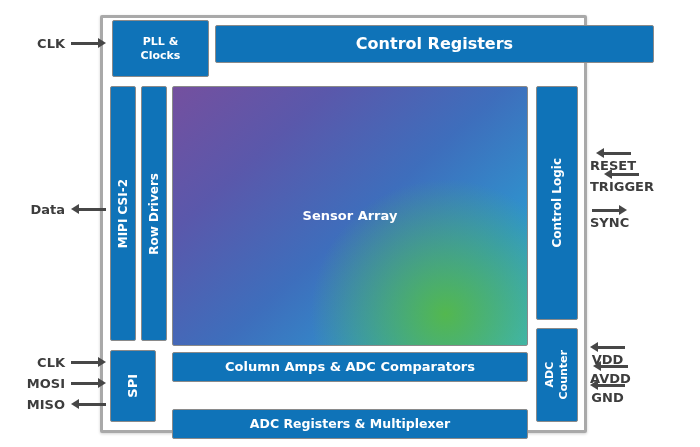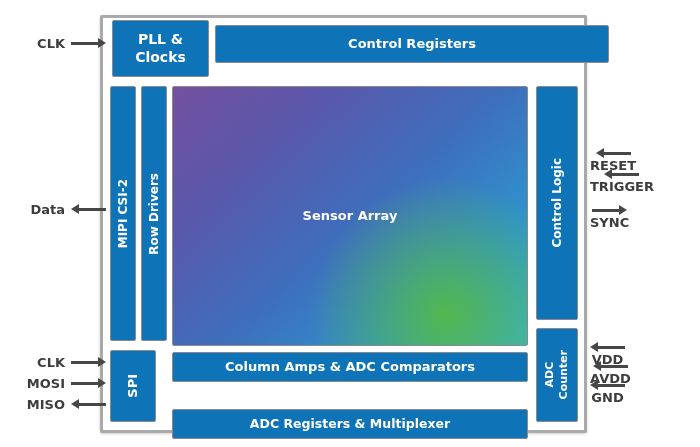--- a/index.html
+++ b/index.html
@@ -18,22 +18,22 @@
 
   
   .block {
     position:absolute; background:#0f73b8; border:1px solid #8a8a8a; border-radius:2px;
     color:#ffffff; font-weight:bold; display:flex; align-items:center; justify-content:center;
     text-align:center; line-height:1.25;
   }
   .block span { white-space:pre-line; }
   .vtext { writing-mode:vertical-rl; transform:rotate(180deg); }
 
-  .b-pll      { left:112px; top:20px;  width:97px;  height:57px;  font-size:14px; }
-  .b-creg     { left:215px; top:25px;  width:394px; height:38px;  font-size:13px; }
+  .b-pll      { left:112px; top:20px;  width:97px;  height:57px;  font-size:11px; }
+  .b-creg     { left:215px; top:25px;  width:439px; height:38px;  font-size:16px; }
   .b-mipi     { left:110px; top:86px;  width:26px;  height:255px; font-size:12px; }
   .b-rowdrv   { left:141px; top:86px;  width:26px;  height:255px; font-size:12px; }
   .b-clogic   { left:536px; top:86px;  width:42px;  height:234px; font-size:12px; }
   .b-colamps  { left:172px; top:352px; width:356px; height:30px;  font-size:13px; }
   .b-adcreg   { left:172px; top:390px; width:356px; height:30px;  font-size:12.5px;margin-top:19px; }
   .b-spi      { left:110px; top:350px; width:46px;  height:72px;  font-size:13px; }
   .b-adccnt   { left:536px; top:328px; width:42px;  height:94px;  font-size:11px; line-height:1.3; }
 
   
   .b-sensor {

